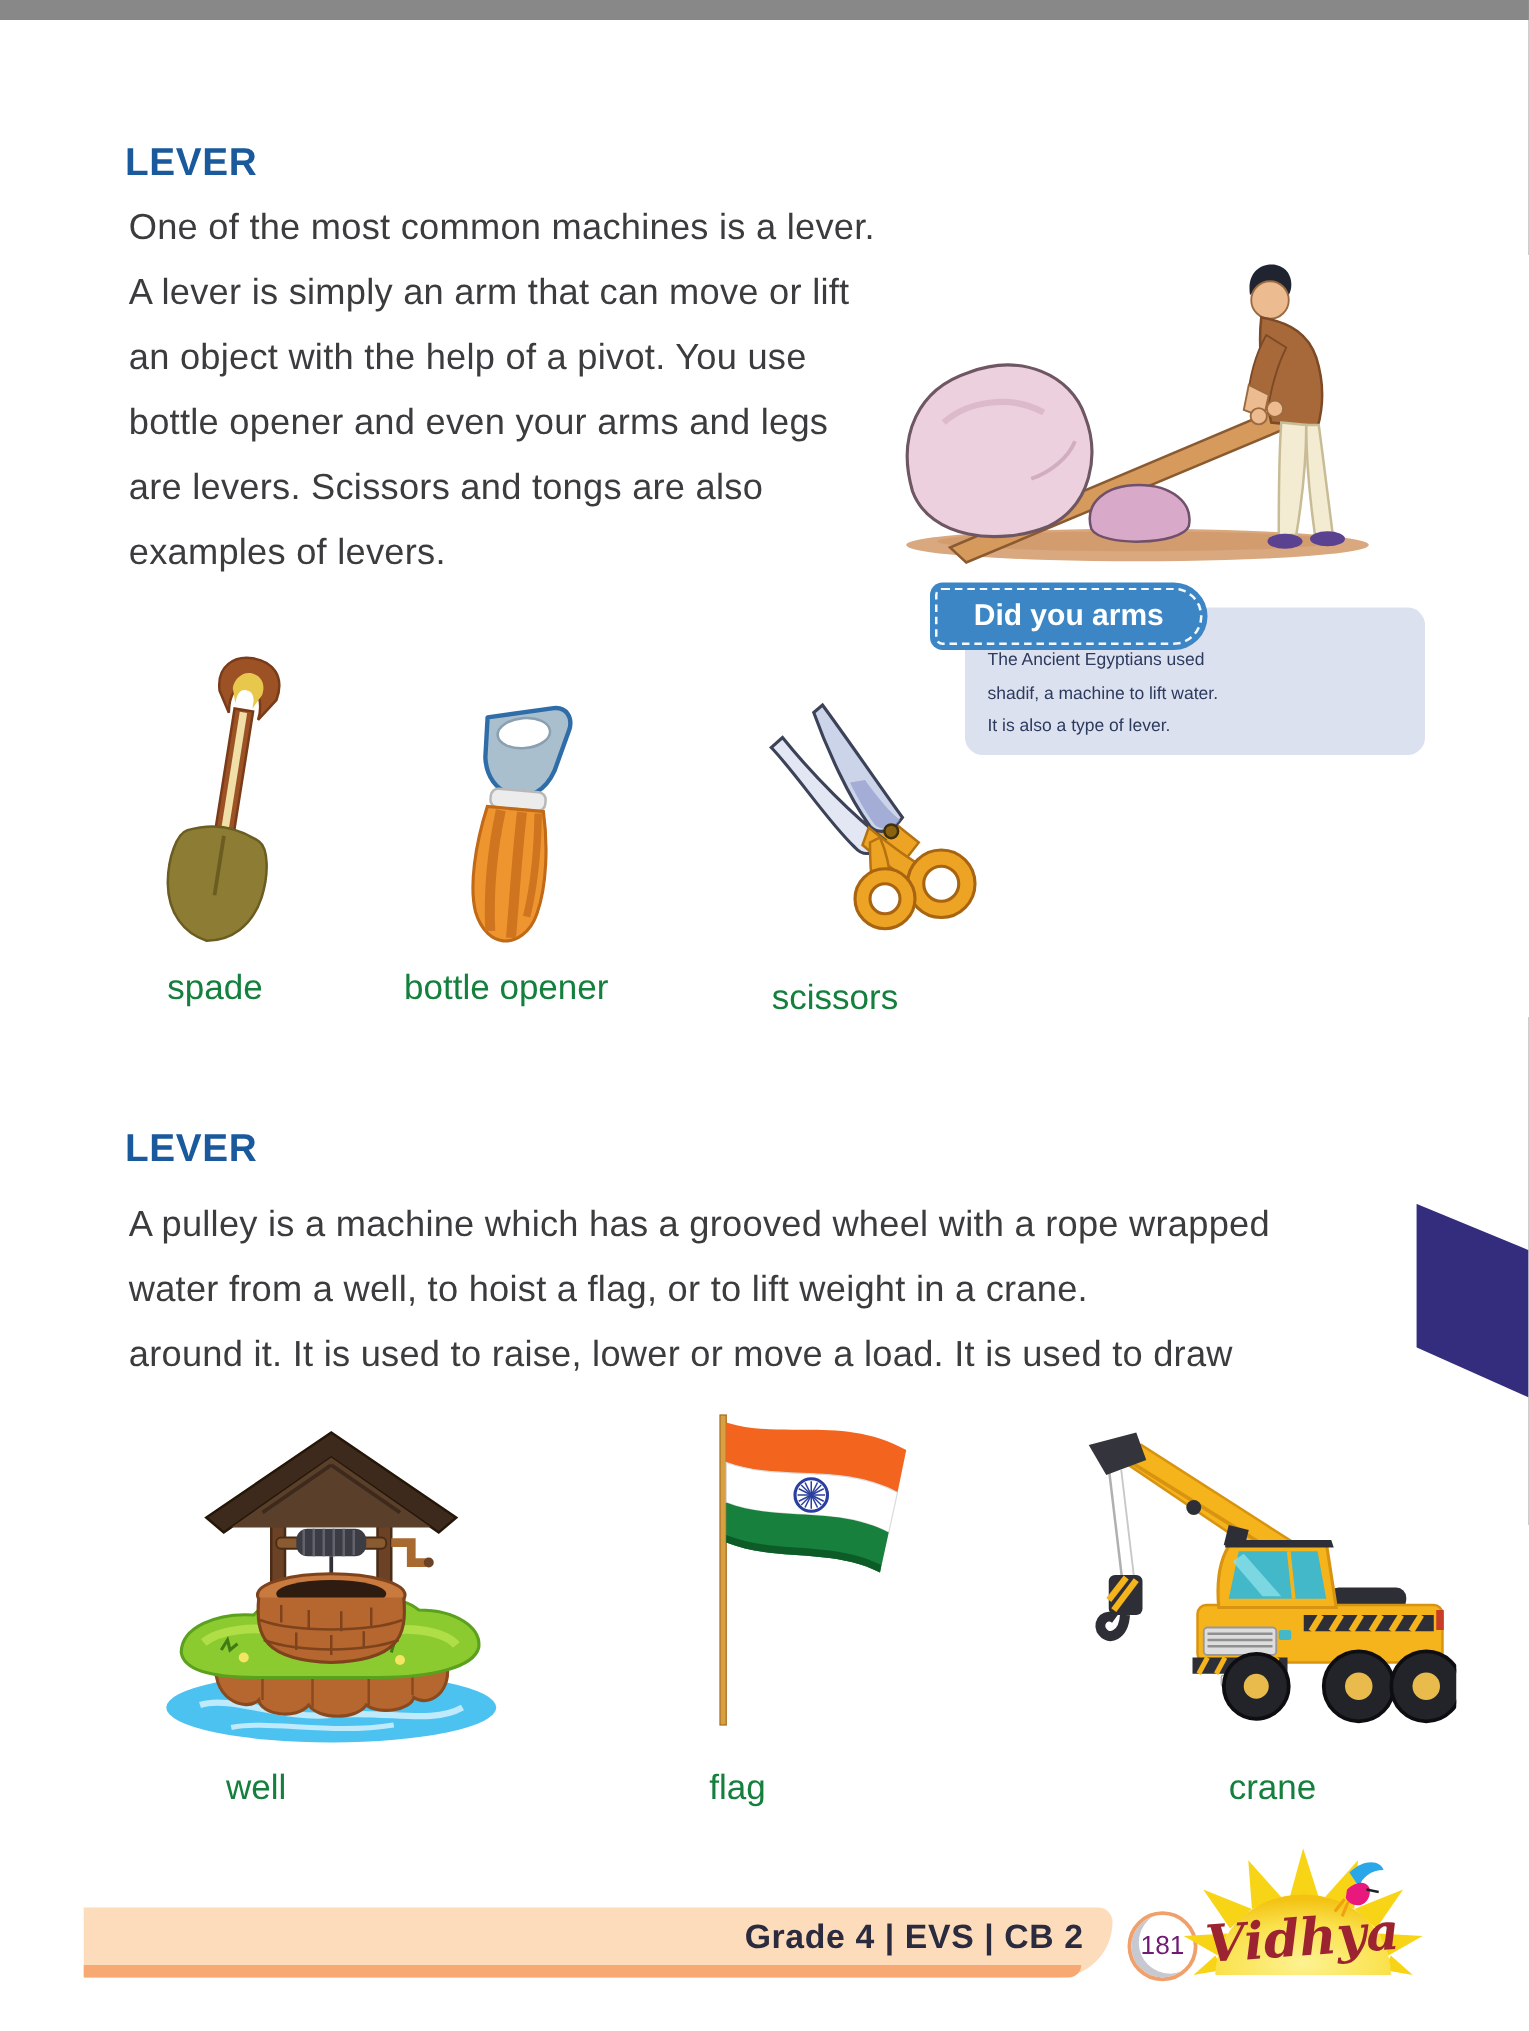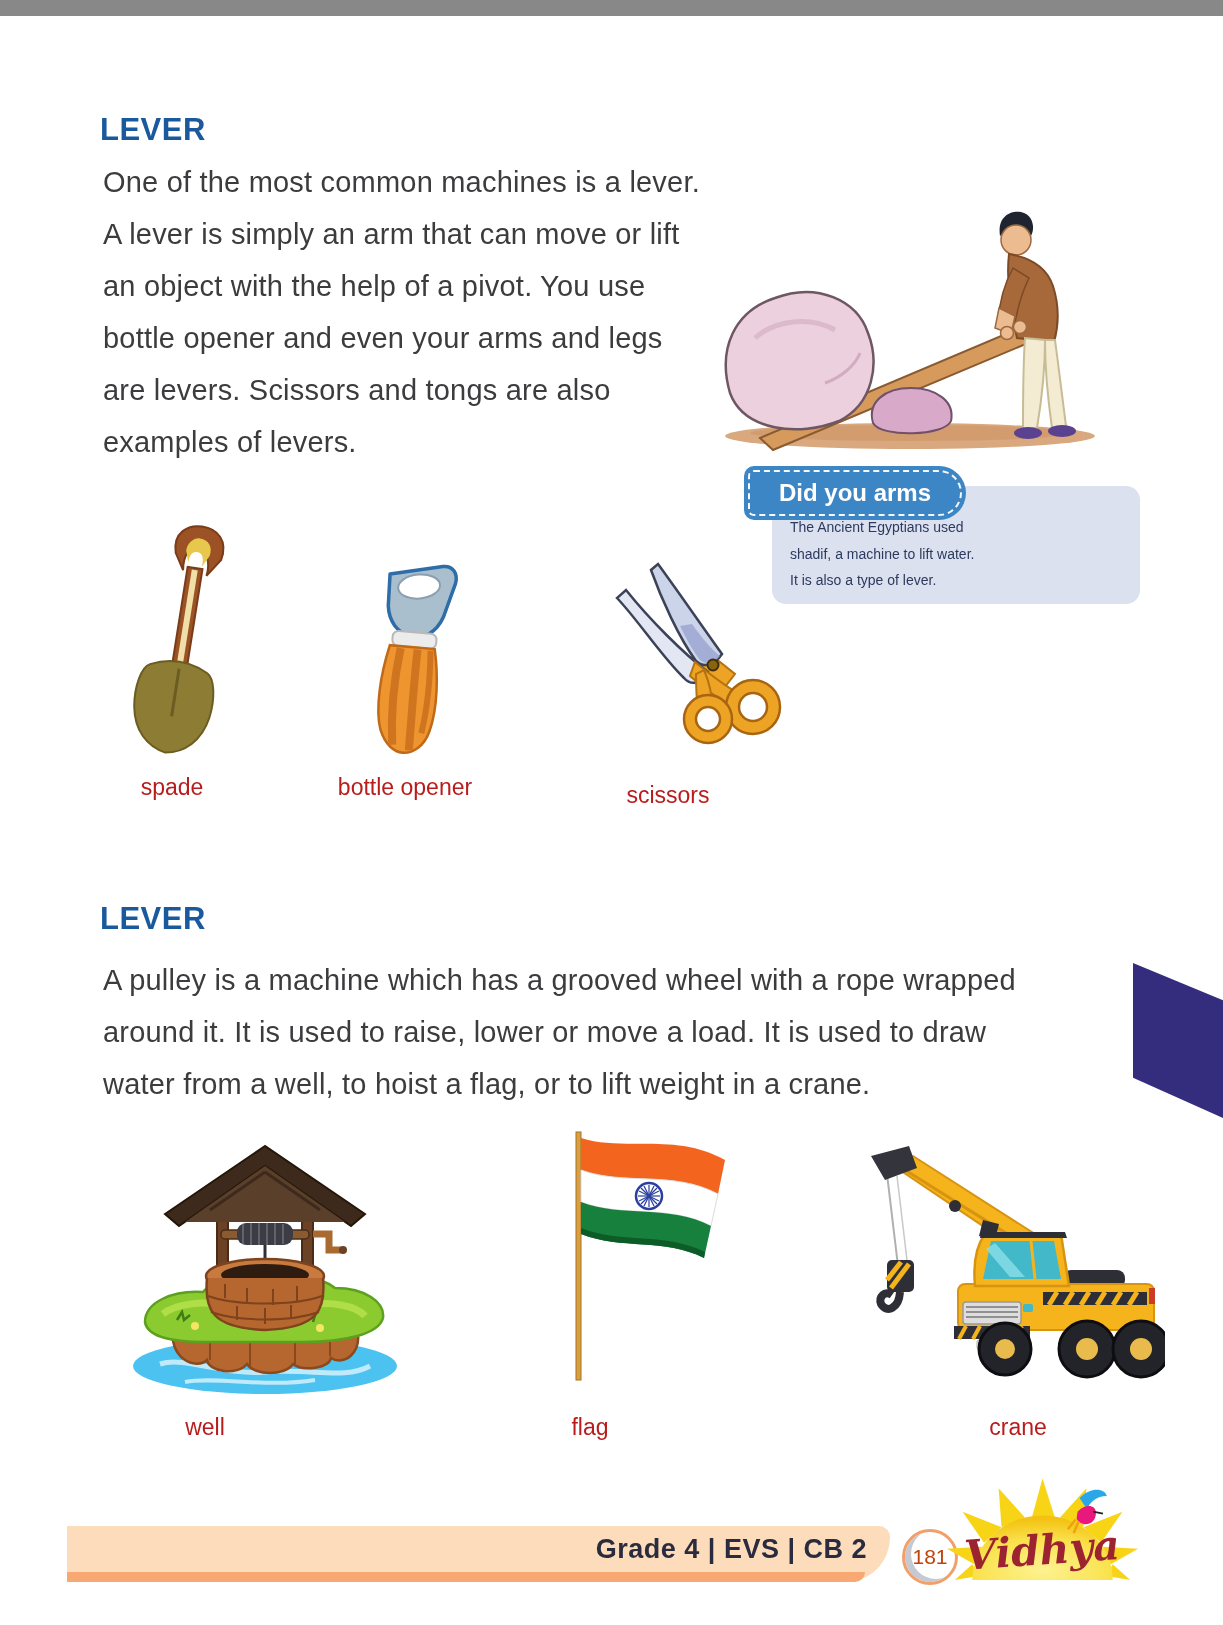--- a/index.html
+++ b/index.html
@@ -11,21 +11,21 @@
   .abs{position:absolute;}
   .section-heading{
     font-size:31px;font-weight:bold;color:#19599c;letter-spacing:.5px;
     white-space:nowrap;
   }
   .body-line{
     font-size:29px;line-height:52px;color:#3c3c3e;white-space:nowrap;
     letter-spacing:.2px;
   }
   .caption{
-    font-size:23px;color:#b91c1c;text-align:center;white-space:nowrap;
+    font-size:28px;color:#15803d;text-align:center;white-space:nowrap;
   }
   
   .dyk-box{
     left:772px;top:470px;width:368px;height:118px;
     background:#dce1ef;border-radius:14px;
   }
   .dyk-pill{
     left:748px;top:454px;width:214px;height:46px;
     background:#3d86c6;border-radius:6px 23px 23px 6px;
     box-sizing:border-box;border:2px dashed rgba(255,255,255,.95);
@@ -53,21 +53,21 @@
     left:67px;top:1510px;width:800px;height:46px;
     display:flex;align-items:center;justify-content:flex-end;
     padding-right:0;box-sizing:border-box;
     font-size:27px;font-weight:bold;color:#2b2b3f;letter-spacing:.5px;padding-left:44px;
   }
   .page-circle{
     left:902px;top:1513px;width:56px;height:56px;border-radius:50%;
     background:#ffffff;border:3px solid #f0a06a;box-sizing:border-box;
     box-shadow:inset 6px -3px 0 0 #c6c9d2;
     display:flex;align-items:center;justify-content:center;
-    font-size:21px;color:#c2410c;
+    font-size:21px;color:#701a75;
   }
   .corner-tab{
     left:1133px;top:947px;width:90px;height:155px;background:#342d7e;
     clip-path:polygon(0 0,100% 24%,100% 100%,0 74%);
   }
 </style>
 </head>
 <body>
 
 <div class="page">
@@ -157,22 +157,22 @@
   </svg>
 
   <div class="abs caption" style="left:112px;top:758px;width:120px;">spade</div>
   <div class="abs caption" style="left:305px;top:758px;width:200px;">bottle opener</div>
   <div class="abs caption" style="left:608px;top:766px;width:120px;">scissors</div>
 
   <div class="abs section-heading" style="left:100px;top:885px;">LEVER</div>
 
   <div class="abs" style="left:103px;top:938px;">
     <div class="body-line">A pulley is a machine which has a grooved wheel with a rope wrapped</div>
+    <div class="body-line">water from a well, to hoist a flag, or to lift weight in a crane.</div>
     <div class="body-line">around it. It is used to raise, lower or move a load. It is used to draw</div>
-    <div class="body-line">water from a well, to hoist a flag, or to lift weight in a crane.</div>
   </div>
 
   <div class="abs corner-tab"></div>
 
   <svg class="abs" style="left:115px;top:1098px;" width="300" height="295" viewBox="0 0 300 295">
     <ellipse cx="150" cy="252" rx="132" ry="28" fill="#4cc2f1"></ellipse>
     <path d="M45,250 C70,242 110,262 150,258 C195,254 230,266 255,252" stroke="#bfeafc" stroke-width="5" fill="none"></path>
     <path d="M70,268 C100,262 150,274 200,266" stroke="#bfeafc" stroke-width="4" fill="none"></path>
 
     <path d="M58,210 C52,246 82,256 92,246 C94,258 122,262 132,250 C140,262 170,262 178,250 C188,258 214,254 216,244 C228,252 248,240 242,214 L230,196 L70,196 Z" fill="#b5672f" stroke="#8a4a1e" stroke-width="2.5"></path>

